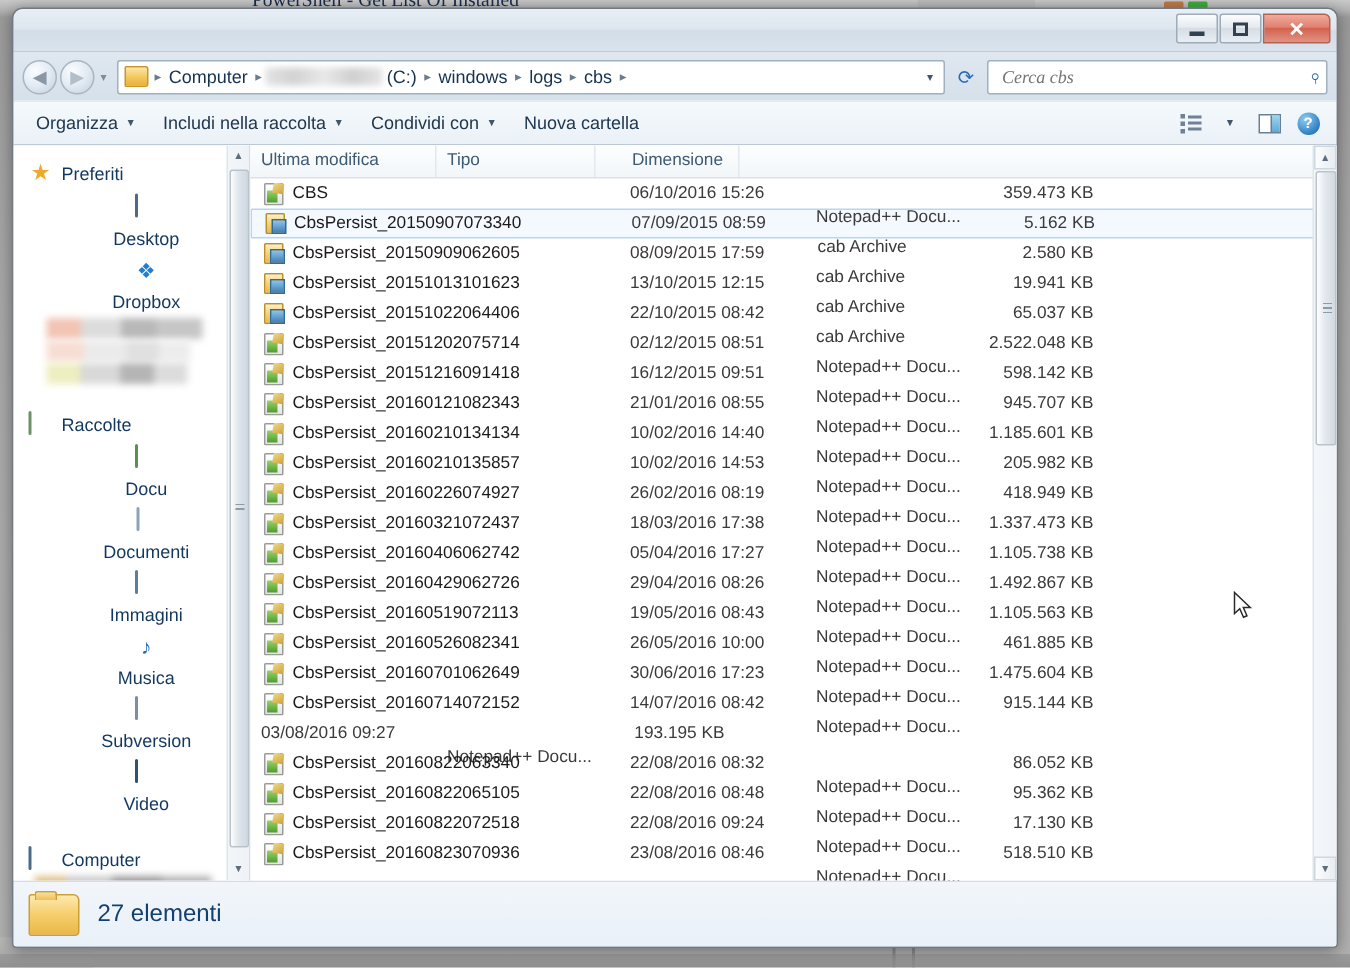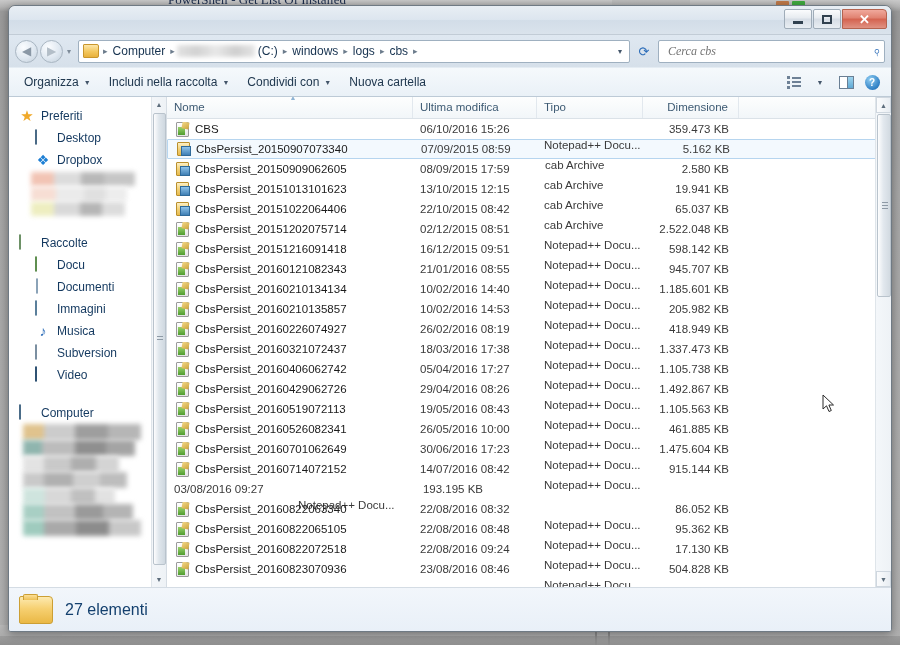--- a/index.html
+++ b/index.html
@@ -183,21 +183,21 @@
     position: relative; overflow: hidden;
     padding-top: 8px;
   }
   .nav-group { margin-bottom: 2px; }
   .nav-root {
     display: flex; align-items: center; gap: 6px;
     padding: 3px 6px 3px 10px; font-size: 12px; color: #13385f; cursor: pointer;
   }
   .nav-item {
     display: flex; align-items: center; gap: 6px;
-    padding: 3px 6px 3px 26px; font-size: 12px; color: #13385f; cursor: pointer;
+    padding: 3px 6px 3px 26px; font-size: 12px; color: #13385f; cursor: pointer; flex-direction: column;
   }
   .nav-gap { height: 14px; }
   .nav-ic { width: 16px; height: 16px; flex: 0 0 auto; position: relative; }
 
   
   .ic-star { color:#f0a92a; font-size:15px; line-height:16px; text-align:center; }
   .ic-desktop {
     width:15px;height:12px;margin-top:2px;
     background:linear-gradient(180deg,#9fd0f0,#3d7fb8);
     border:1px solid #4a6a86; border-radius:1px;
@@ -588,21 +588,20 @@
         <div class="sb-arrow-top">▲</div>
         <div id="nav-thumb">
             <span class="grip"></span>
           </div>
         <div class="sb-arrow-bot">▼</div>
       </div>
     </div>
 
     <div id="file-pane">
       <div id="col-header">
-        <div class="col-h c-name sorted">Nome</div>
         <div class="col-h c-date">Ultima modifica</div>
         <div class="col-h c-type">Tipo</div>
         <div class="col-h c-size">Dimensione</div>
       </div>
 
       <div id="rows-viewport">
         <div id="rows-container">
             <div class="row">
               <div class="cell-name">
                 <span class="fic fic-npp"></span>
@@ -797,21 +796,21 @@
               <div class="cell-type">Notepad++ Docu...</div>
               <div class="cell-size">17.130 KB</div>
             </div>
             <div class="row">
               <div class="cell-name">
                 <span class="fic fic-npp"></span>
                 <span>CbsPersist_20160823070936</span>
               </div>
               <div class="cell-date">23/08/2016 08:46</div>
               <div class="cell-type">Notepad++ Docu...</div>
-              <div class="cell-size">504.828 KB</div>
+              <div class="cell-size">518.510 KB</div>
             </div>
           </div>
       </div>
 
       <div id="list-scroll">
         <div class="sb-btn">
           <span>▲</span>
         </div>
         <div id="list-thumb">
             <span class="grip"></span>

